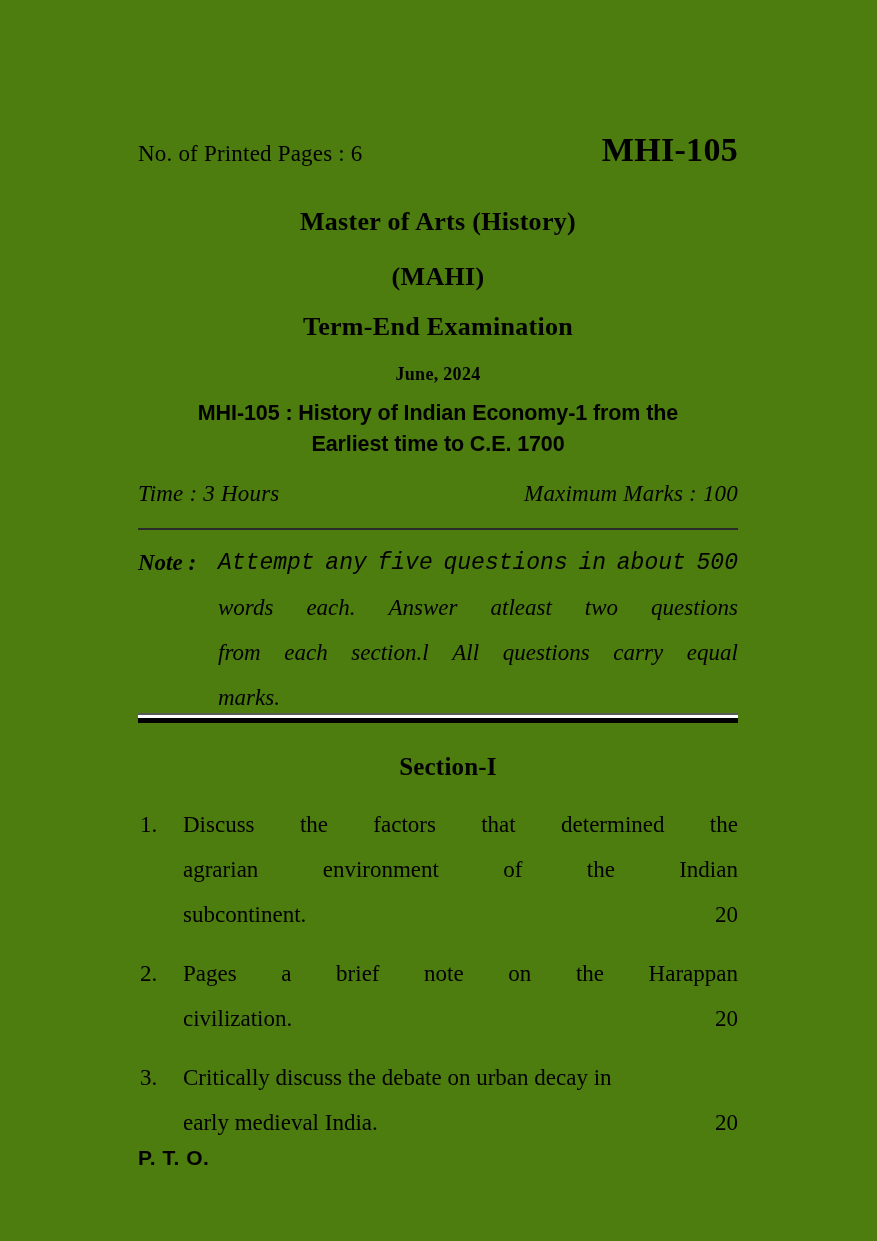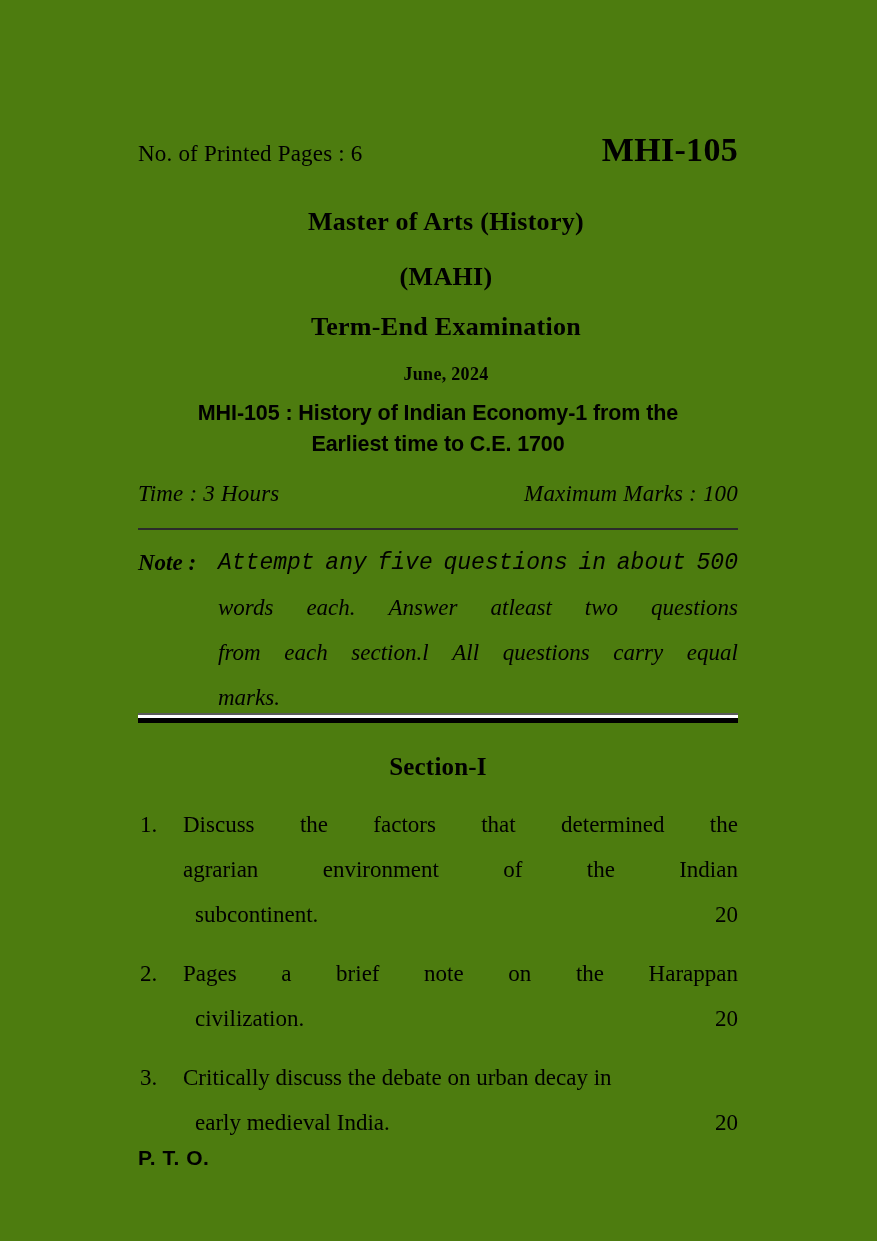--- a/index.html
+++ b/index.html
@@ -43,21 +43,21 @@
     font-size: 34px;
     font-weight: bold;
     letter-spacing: 0.3px;
     white-space: nowrap;
   }
 
   
   .title-block {
     position: absolute;
     top: 208px;
-    left: 8px;
+    left: 0;
     width: 600px;
     text-align: center;
   }
   .t-line1 {
     font-size: 26px;
     font-weight: bold;
     letter-spacing: 0.3px;
     line-height: 1.1;
   }
   .t-line2 {
@@ -164,21 +164,21 @@
   .note-body {
     margin-left: 80px;
     text-align: justify;
     text-justify: inter-word;
   }
 
   
   .section-heading {
     position: absolute;
     top: 753px;
-    left: 0;
+    left: 10px;
     width: 600px;
     text-align: center;
     font-size: 25px;
     font-weight: bold;
     letter-spacing: 0.2px;
   }
 
   
   .questions {
     position: absolute;
@@ -203,21 +203,20 @@
     font-size: 23px;
     line-height: 1.96;
     text-align: justify;
     text-justify: inter-word;
   }
   .q-body.no-justify { text-align: left; }
   .q-lastline {
     display: flex;
     justify-content: space-between;
     align-items: baseline;
-    margin-left: 12px;
   }
   .q-lastline .q-tail { white-space: pre; }
   .q-lastline .q-marks { white-space: nowrap; }
 
   
   .pto {
     position: absolute;
     top: 1146px;
     left: 0;
     width: 600px;

